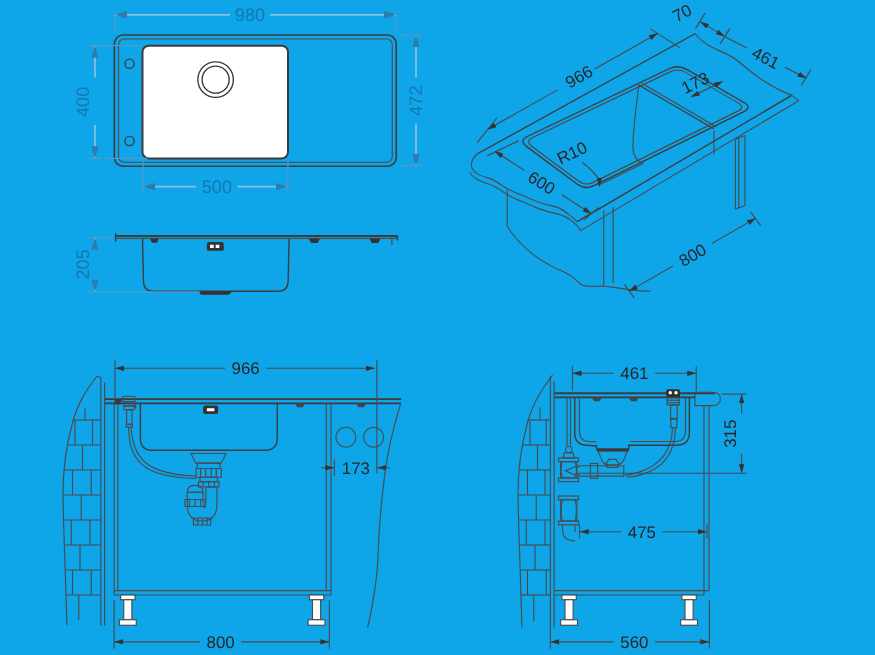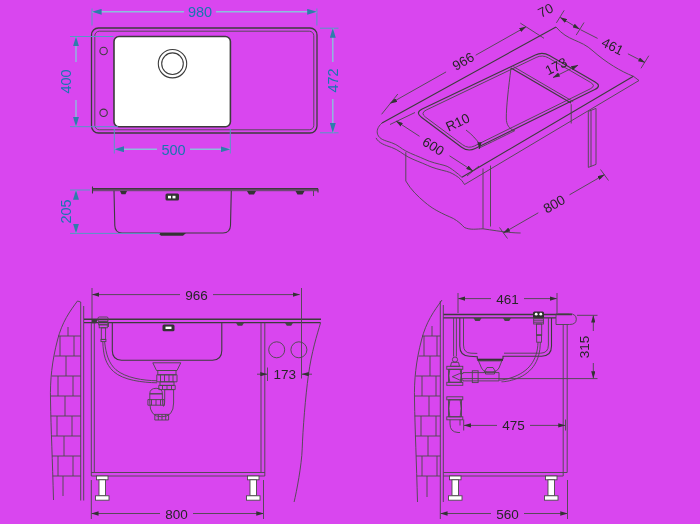--- a/index.html
+++ b/index.html
@@ -1,16 +1,16 @@
 <!DOCTYPE html>
 <html><head>
 <meta charset="utf-8">
 <style>
 html,body{margin:0;padding:0;background:#fff;}
-#wrap{width:700px;height:524px;position:relative;background:#d946ef;overflow:hidden;filter:opacity(0.999);}
+#wrap{width:700px;height:524px;position:relative;background:#0ea5e9;overflow:hidden;filter:opacity(0.999);}
 text{font-family:"Liberation Sans",sans-serif;}
 .bt{fill:#1677b0;font-size:14.5px;}
 .kt{fill:#262626;font-size:13.5px;}
 .bl{stroke:#8cbedd;stroke-width:1.4;fill:none;}
 .be{stroke:#5499c3;stroke-width:1;fill:none;}
 .kl{stroke:#4a4a4a;stroke-width:0.9;fill:none;}
 .d1{stroke:#3c3c3c;stroke-width:1.3;fill:none;}
 .d2{stroke:#3c3c3c;stroke-width:1.1;fill:none;}
 .d3{stroke:#4a4a4a;stroke-width:0.9;fill:none;}
 </style>

